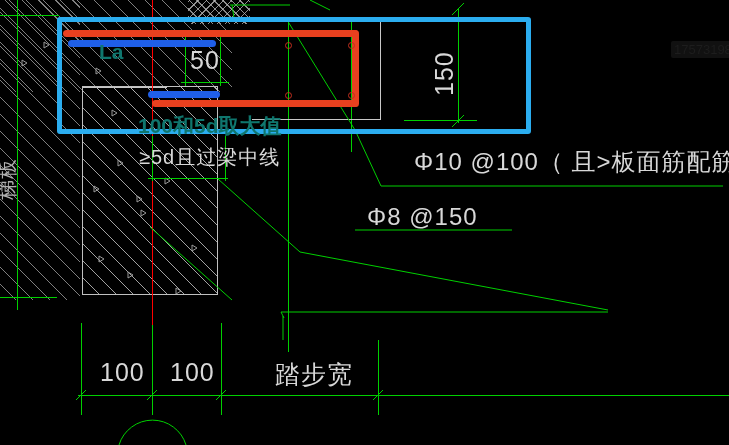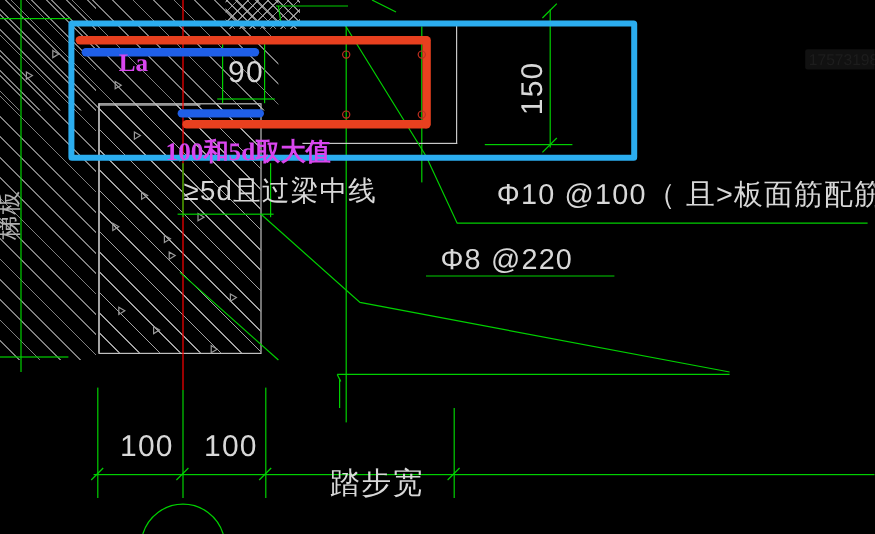--- a/index.html
+++ b/index.html
@@ -85,22 +85,22 @@
     height: 7px;
   }
   .bar-blue {
     position: absolute;
     background: #1f5fe8;
     border-radius: 4px;
     height: 7px;
   }
   .redtext {
     position: absolute;
-    color: #d946ef;
-    font-family: Liberation Serif, serif;
+    color: #0f766e;
+    font-family: Liberation Sans, sans-serif;
     white-space: nowrap;
     font-weight: 600;
   }
   .rebar-dot {
     position: absolute;
     width: 7px;
     height: 7px;
     border: 1px solid #c03020;
     border-radius: 50%;
     box-sizing: border-box;
@@ -199,36 +199,36 @@
   <div class="ln ln-v" style="left:221px; top:323px; width:1px; height:92px;"></div>
   <div class="ln ln-v" style="left:378px; top:340px; width:1px; height:75px;"></div>
   <svg class="ovl">
     <line x1="76" y1="400" x2="86" y2="390" stroke="#00d000" stroke-width="1"></line>
     <line x1="147" y1="400" x2="157" y2="390" stroke="#00d000" stroke-width="1"></line>
     <line x1="216" y1="400" x2="226" y2="390" stroke="#00d000" stroke-width="1"></line>
     <line x1="373" y1="400" x2="383" y2="390" stroke="#00d000" stroke-width="1"></line>
     <path d="M119 445 A 35 35 0 0 1 186 445" fill="none" stroke="#00d000" stroke-width="1"></path>
   </svg>
 
-  <div class="cadtext" style="left:190px; top:46px; font-size:25px;">90</div>
+  <div class="cadtext" style="left:190px; top:46px; font-size:25px;">50</div>
 
   <div class="cadtext vert" style="left:430px; top:96px; font-size:25px;">150</div>
 
-  <div class="cadtext" style="left:139px; top:144px; font-size:23px;margin-left:14px;">≥5d且过梁中线</div>
+  <div class="cadtext" style="left:139px; top:144px; font-size:20px;">≥5d且过梁中线</div>
 
   <div class="cadtext" style="left:414px; top:146px; font-size:24px;">Φ10 @100（    且&gt;板面筋配筋      ）</div>
 
-  <div class="cadtext" style="left:367px; top:203px; font-size:24px;">Φ8 @220</div>
+  <div class="cadtext" style="left:367px; top:203px; font-size:24px;">Φ8 @150</div>
 
 
   <div class="cadtext" style="left:100px; top:358px; font-size:25px;">100</div>
 
   <div class="cadtext" style="left:170px; top:358px; font-size:25px;">100</div>
 
-  <div class="cadtext" style="left:275px; top:358px; font-size:25px;margin-top:28px;">踏步宽</div>
+  <div class="cadtext" style="left:275px; top:358px; font-size:25px;">踏步宽</div>
 
   <div class="cadtext vert" style="left:-6px; top:200px; font-size:20px; color:#b0b0b0;">梯板</div>
 
   <div class="hl-box" style="left:57px; top:17px; width:474px; height:117px;"></div>
 
   <div class="bar-red" style="left:63px; top:30px; width:295px;"></div>
   <div class="bar-blue" style="left:68px; top:40px; width:148px;"></div>
   <div class="bar-blue" style="left:148px; top:91px; width:72px;"></div>
   <div class="bar-red" style="left:152px; top:100px; width:206px;"></div>
 

